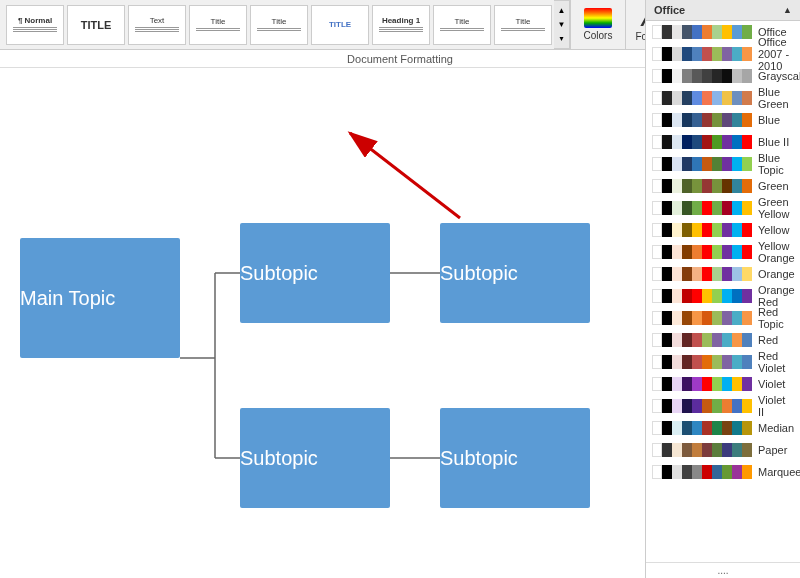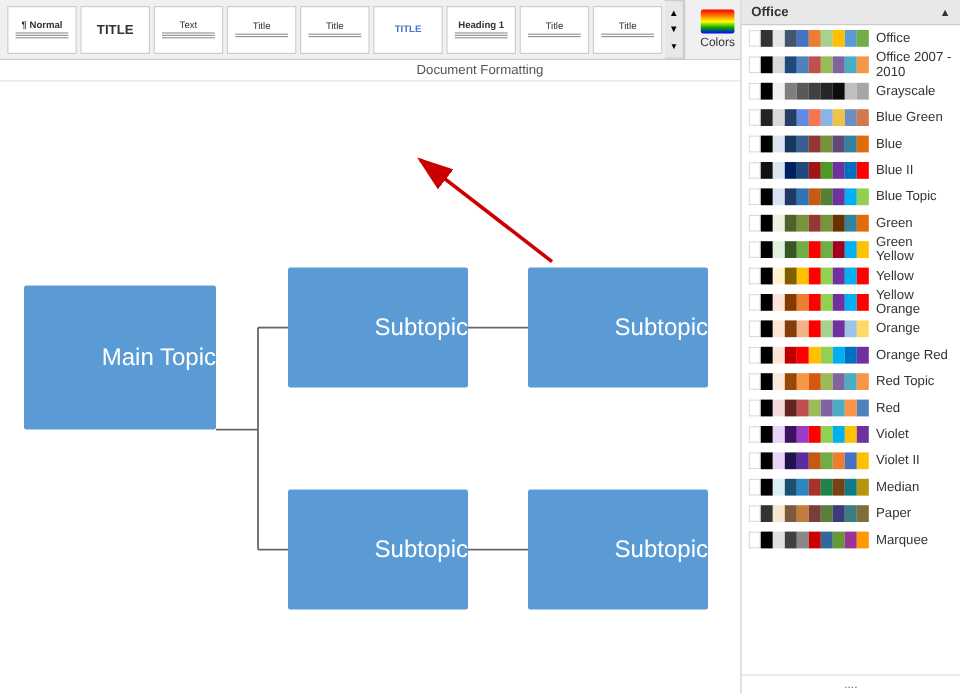--- a/index.html
+++ b/index.html
@@ -160,21 +160,21 @@
       overflow: hidden;
     }
 
     
     .box {
       position: absolute;
       background: #5b9bd5;
       color: white;
       display: flex;
       align-items: center;
-      justify-content: flex-end;
+      justify-content: flex-start;
       font-size: 20px;
       font-weight: 500;
       border-radius: 2px;
       cursor: pointer;
     }
 
     #main-topic {
       left: 20px;
       top: 260px;
       width: 160px;
@@ -219,21 +219,21 @@
       width: 620px;
       height: 510px;
       pointer-events: none;
     }
 
     
     #colors-panel {
       position: absolute;
       right: 0;
       top: 0;
-      width: 183px;
+      width: 155px;
       height: 578px;
       background: #fff;
       border-left: 1px solid #ccc;
       display: flex;
       flex-direction: column;
     }
 
     #colors-panel-header {
       background: #e8e8e8;
       padding: 4px 8px;
@@ -690,20 +690,35 @@
             <div class="swatch" style="background: rgb(75, 172, 198); border: none;"></div>
             <div class="swatch" style="background: rgb(247, 150, 70); border: none;"></div>
             <div class="swatch" style="background: rgb(79, 129, 189); border: none;"></div>
           </div>
           <span class="theme-name">Red</span>
         </div>
         <div class="color-theme-row">
           <div class="color-swatches">
             <div class="swatch" style="background: rgb(255, 255, 255); border: 1px solid rgb(221, 221, 221);"></div>
             <div class="swatch" style="background: rgb(0, 0, 0); border: none;"></div>
+            <div class="swatch" style="background: rgb(242, 220, 219); border: none;"></div>
+            <div class="swatch" style="background: rgb(99, 37, 35); border: none;"></div>
+            <div class="swatch" style="background: rgb(192, 80, 77); border: none;"></div>
+            <div class="swatch" style="background: rgb(227, 108, 9); border: none;"></div>
+            <div class="swatch" style="background: rgb(155, 187, 89); border: none;"></div>
+            <div class="swatch" style="background: rgb(128, 100, 162); border: none;"></div>
+            <div class="swatch" style="background: rgb(75, 172, 198); border: none;"></div>
+            <div class="swatch" style="background: rgb(79, 129, 189); border: none;"></div>
+          </div>
+          <span class="theme-name">Red Violet</span>
+        </div>
+        <div class="color-theme-row">
+          <div class="color-swatches">
+            <div class="swatch" style="background: rgb(255, 255, 255); border: 1px solid rgb(221, 221, 221);"></div>
+            <div class="swatch" style="background: rgb(0, 0, 0); border: none;"></div>
             <div class="swatch" style="background: rgb(232, 213, 245); border: none;"></div>
             <div class="swatch" style="background: rgb(61, 17, 97); border: none;"></div>
             <div class="swatch" style="background: rgb(158, 58, 199); border: none;"></div>
             <div class="swatch" style="background: rgb(255, 0, 0); border: none;"></div>
             <div class="swatch" style="background: rgb(146, 208, 80); border: none;"></div>
             <div class="swatch" style="background: rgb(0, 176, 240); border: none;"></div>
             <div class="swatch" style="background: rgb(255, 192, 0); border: none;"></div>
             <div class="swatch" style="background: rgb(112, 48, 160); border: none;"></div>
           </div>
           <span class="theme-name">Violet</span>

